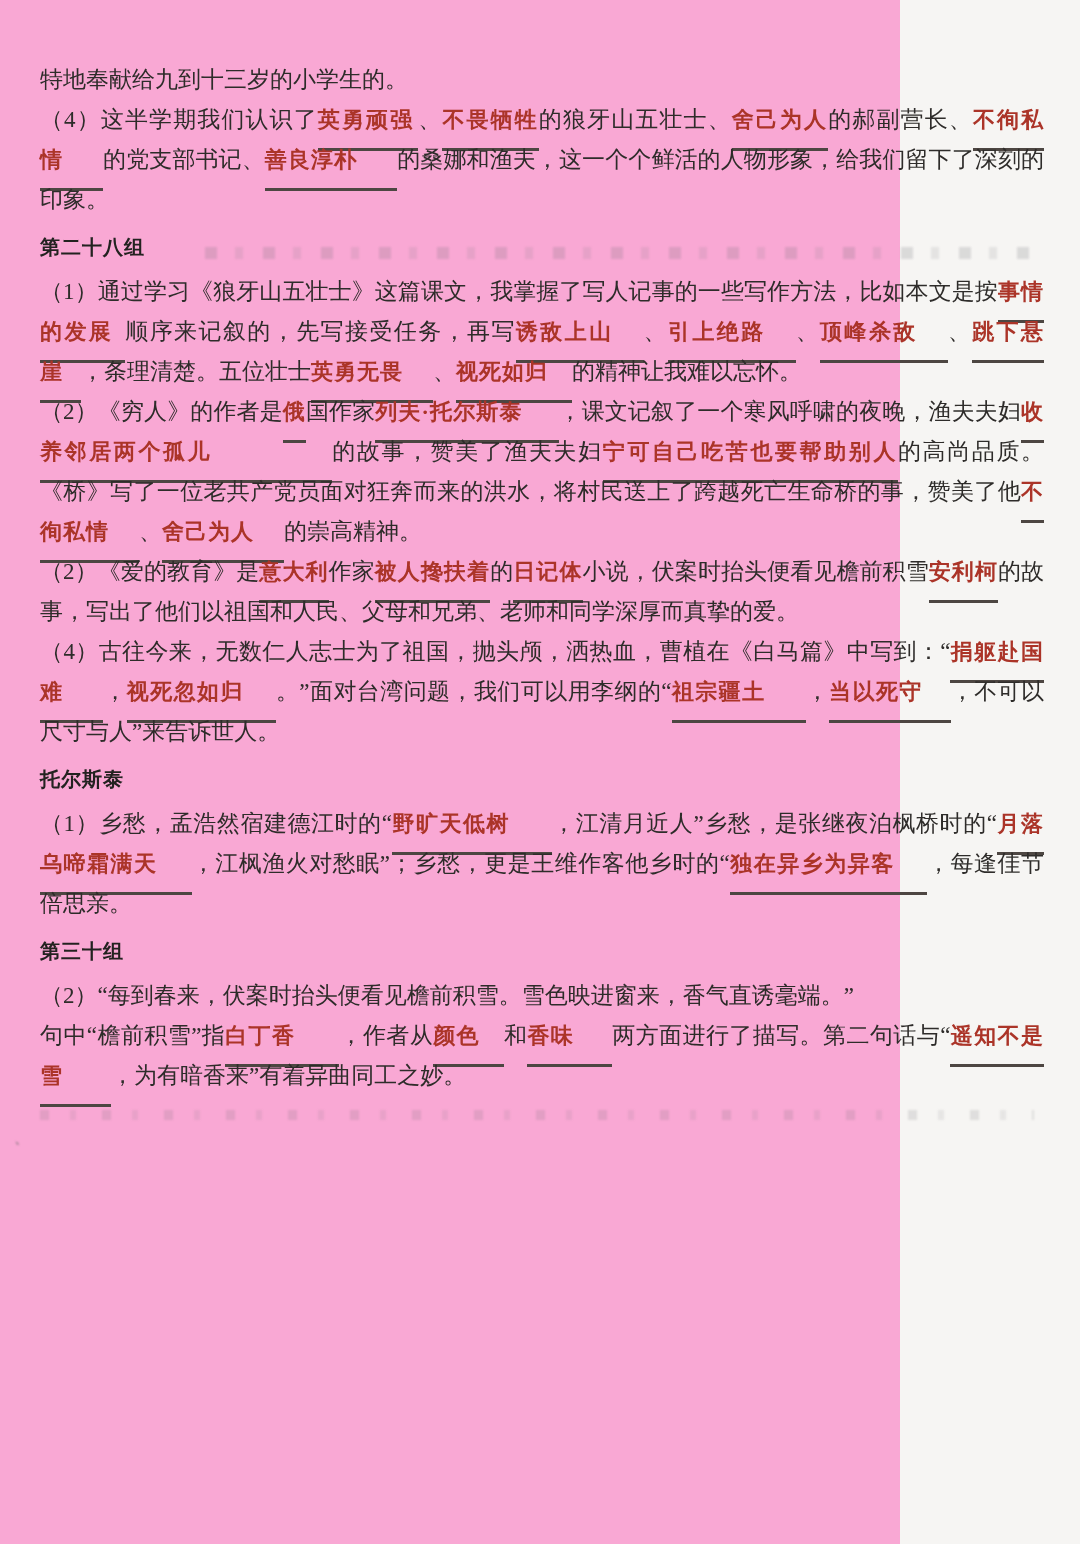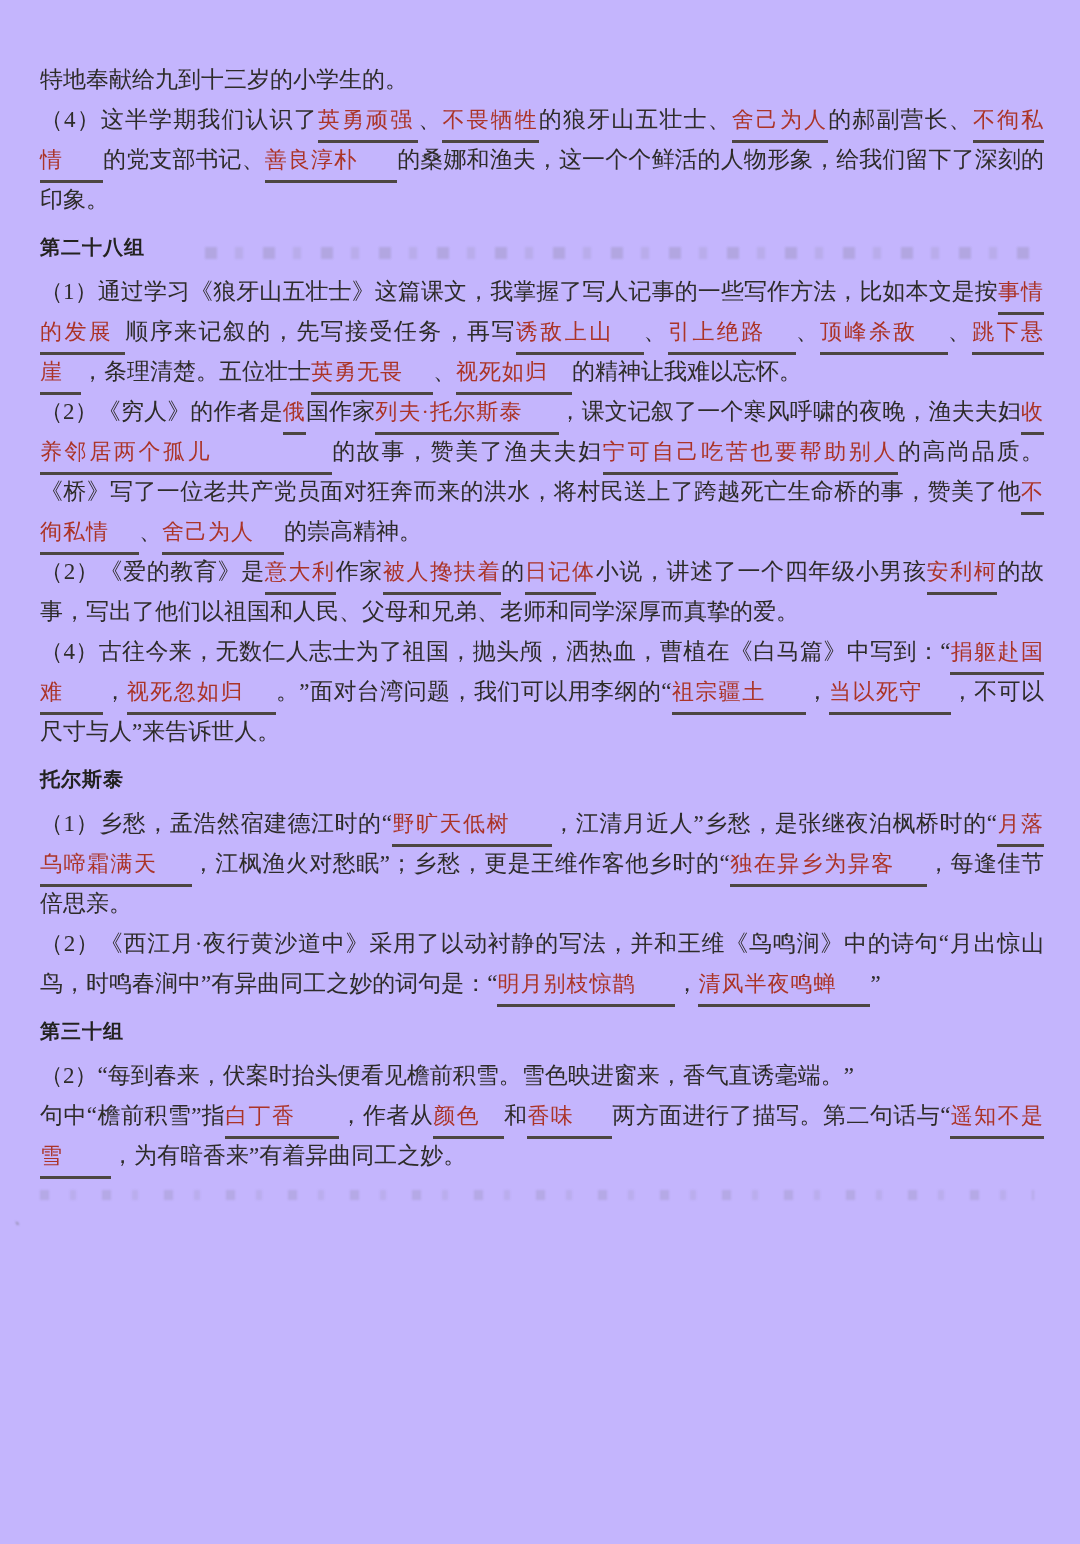--- a/index.html
+++ b/index.html
@@ -2,43 +2,43 @@
 <html><head>
 <meta charset="utf-8">
 <style>
   html,body{margin:0;padding:0;}
   body{
     width:1080px;height:1544px;overflow:hidden;
     background:#f6f5f3;
     font-family:"Liberation Serif","DejaVu Serif",serif;
   }
   .page{
-    position:absolute;top:0;left:0;width:1080px;height:1544px;
-    background:#c4b5fd;
+    position:absolute;top:0;left:0;width:900px;height:1544px;
+    background:#f9a8d4;
   }
   .content{
     position:absolute;left:40px;top:60px;width:1004px;
     color:#2e2c2a;
     font-size:23px;line-height:40px;
     text-align:justify;
   }
   p.paragraph{margin:0;padding:0;}
   h2.heading{
     margin:7px 0 5px 0;padding:0;
     font-size:20px;font-weight:bold;color:#232220;
     letter-spacing:1px;position:relative;text-align:left;
   }
   .normal{color:inherit;}
   .answer{
     color:#ab3428;
-    font-weight:400;
+    font-weight:700;
     font-size:22px;
     letter-spacing:1px;
     border-bottom:3px solid #4d4642;
-    padding-bottom:8px;
+    padding-bottom:16px;
   }
   
   .ghost-smudge{
     position:absolute;left:165px;top:20px;width:830px;height:12px;
     background:repeating-linear-gradient(90deg,
       rgba(110,110,118,0.20) 0 12px, rgba(0,0,0,0) 12px 30px,
       rgba(120,120,128,0.14) 30px 38px, rgba(0,0,0,0) 38px 58px);
     filter:blur(1.2px);
   }
   
@@ -59,22 +59,21 @@
 </head>
 <body>
 
 <div class="page">
   <div class="content" id="doc">
       <p class="paragraph"><span class="normal">特地奉献给九到十三岁的小学生的。</span></p>
       <p class="paragraph"><span class="normal">（4）这半学期我们认识了</span><span class="answer" style="padding-right: 4px;">英勇顽强</span><span class="normal">、</span><span class="answer">不畏牺牲</span><span class="normal">的狼牙山五壮士、</span><span class="answer">舍己为人</span><span class="normal">的郝副营长、</span><span class="answer" style="padding-right: 40px;">不徇私情</span><span class="normal">的党支部书记、</span><span class="answer" style="padding-right: 40px;">善良淳朴</span><span class="normal">的桑娜和渔夫，这一个个鲜活的人物形象，给我们留下了深刻的印象。</span></p>
       <h2 class="heading"><span>第二十八组</span><span class="ghost-smudge"></span></h2>
       <p class="paragraph"><span class="normal">（1）通过学习《狼牙山五壮士》这篇课文，我掌握了写人记事的一些写作方法，比如本文是按</span><span class="answer" style="padding-right: 12px;">事情的发展</span><span class="normal">顺序来记叙的，先写接受任务，再写</span><span class="answer" style="padding-right: 30px;">诱敌上山</span><span class="normal">、</span><span class="answer" style="padding-right: 30px;">引上绝路</span><span class="normal">、</span><span class="answer" style="padding-right: 30px;">顶峰杀敌</span><span class="normal">、</span><span class="answer" style="padding-right: 18px;">跳下悬崖</span><span class="normal">，条理清楚。五位壮士</span><span class="answer" style="padding-right: 30px;">英勇无畏</span><span class="normal">、</span><span class="answer" style="padding-right: 24px;">视死如归</span><span class="normal">的精神让我难以忘怀。</span></p>
       <p class="paragraph"><span class="normal">（2）《穷人》的作者是</span><span class="answer">俄</span><span class="normal">国作家</span><span class="answer" style="padding-right: 36px;">列夫·托尔斯泰</span><span class="normal">，课文记叙了一个寒风呼啸的夜晚，渔夫夫妇</span><span class="answer" style="padding-right: 120px;">收养邻居两个孤儿</span><span class="normal">的故事，赞美了渔夫夫妇</span><span class="answer">宁可自己吃苦也要帮助别人</span><span class="normal">的高尚品质。《桥》写了一位老共产党员面对狂奔而来的洪水，将村民送上了跨越死亡生命桥的事，赞美了他</span><span class="answer" style="padding-right: 30px;">不徇私情</span><span class="normal">、</span><span class="answer" style="padding-right: 30px;">舍己为人</span><span class="normal">的崇高精神。</span></p>
-      <p class="paragraph"><span class="normal">（2）《爱的教育》是</span><span class="answer">意大利</span><span class="normal">作家</span><span class="answer">被人搀扶着</span><span class="normal">的</span><span class="answer">日记体</span><span class="normal">小说，讲述了一个四年级小男孩</span><span class="answer">安利柯</span><span class="normal">的故事，写出了他们以祖国和人民、父母和兄弟、老师和同学深厚而真挚的爱。</span></p>
+      <p class="paragraph"><span class="normal">（2）《爱的教育》是</span><span class="answer">意大利</span><span class="normal">作家</span><span class="answer">被人搀扶着</span><span class="normal">的</span><span class="answer">日记体</span><span class="normal">小说，伏案时抬头便看见檐前积雪</span><span class="answer">安利柯</span><span class="normal">的故事，写出了他们以祖国和人民、父母和兄弟、老师和同学深厚而真挚的爱。</span></p>
       <p class="paragraph"><span class="normal">（4）古往今来，无数仁人志士为了祖国，抛头颅，洒热血，曹植在《白马篇》中写到：“</span><span class="answer" style="padding-right: 40px;">捐躯赴国难</span><span class="normal">，</span><span class="answer" style="padding-right: 32px;">视死忽如归</span><span class="normal">。”面对台湾问题，我们可以用李纲的“</span><span class="answer" style="padding-right: 40px;">祖宗疆土</span><span class="normal">，</span><span class="answer" style="padding-right: 28px;">当以死守</span><span class="normal">，不可以尺寸与人”来告诉世人。</span></p>
       <h2 class="heading"><span>托尔斯泰</span></h2>
       <p class="paragraph"><span class="normal">（1）乡愁，孟浩然宿建德江时的“</span><span class="answer" style="padding-right: 42px;">野旷天低树</span><span class="normal">，江清月近人”乡愁，是张继夜泊枫桥时的“</span><span class="answer" style="padding-right: 34px;">月落乌啼霜满天</span><span class="normal">，江枫渔火对愁眠”；乡愁，更是王维作客他乡时的“</span><span class="answer" style="padding-right: 32px;">独在异乡为异客</span><span class="normal">，每逢佳节倍思亲。</span></p>
-      <p class="paragraph"><span class="normal">（2）《西江月·夜行黄沙道中》采用了以动衬静的写法，并和王维《鸟鸣涧》中的诗句“月出惊山鸟，时鸣春涧中”有异曲同工之妙的词句是：“</span><span class="answer" style="padding-right: 40px;">明月别枝惊鹊</span><span class="normal">，</span><span class="answer" style="padding-right: 34px;">清风半夜鸣蝉</span><span class="normal">”</span></p>
       <h2 class="heading"><span>第三十组</span></h2>
       <p class="paragraph"><span class="normal">（2）“每到春来，伏案时抬头便看见檐前积雪。雪色映进窗来，香气直诱毫端。”</span><br><span class="normal">句中“檐前积雪”指</span><span class="answer" style="padding-right: 44px;">白丁香</span><span class="normal">，作者从</span><span class="answer" style="padding-right: 24px;">颜色</span><span class="normal">和</span><span class="answer" style="padding-right: 38px;">香味</span><span class="normal">两方面进行了描写。第二句话与“</span><span class="answer" style="padding-right: 48px;">遥知不是雪</span><span class="normal">，为有暗香来”有着异曲同工之妙。</span></p>
       <div class="ghost-row"></div>
     </div>
 </div>
 
 </body></html>

